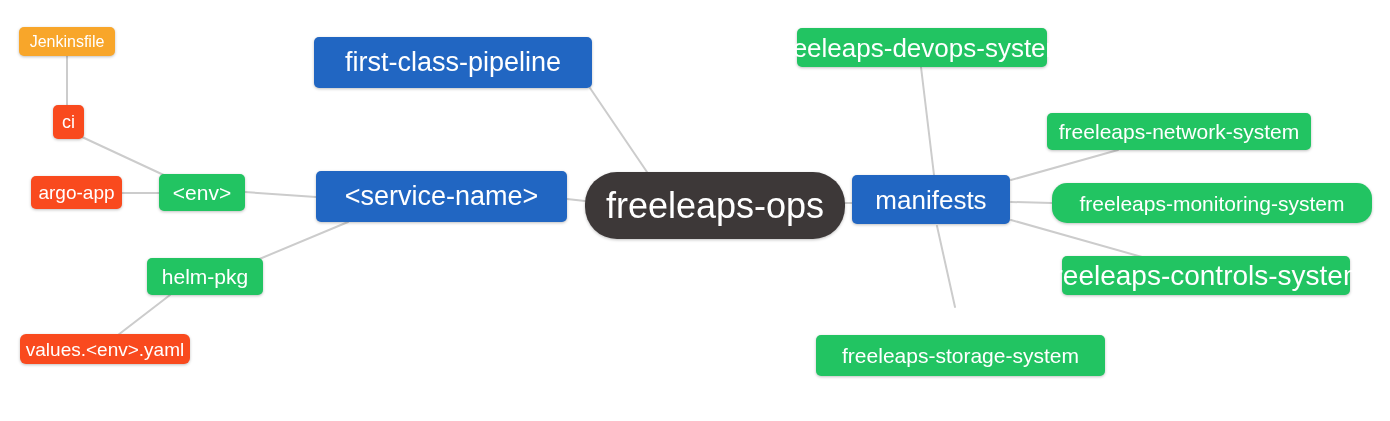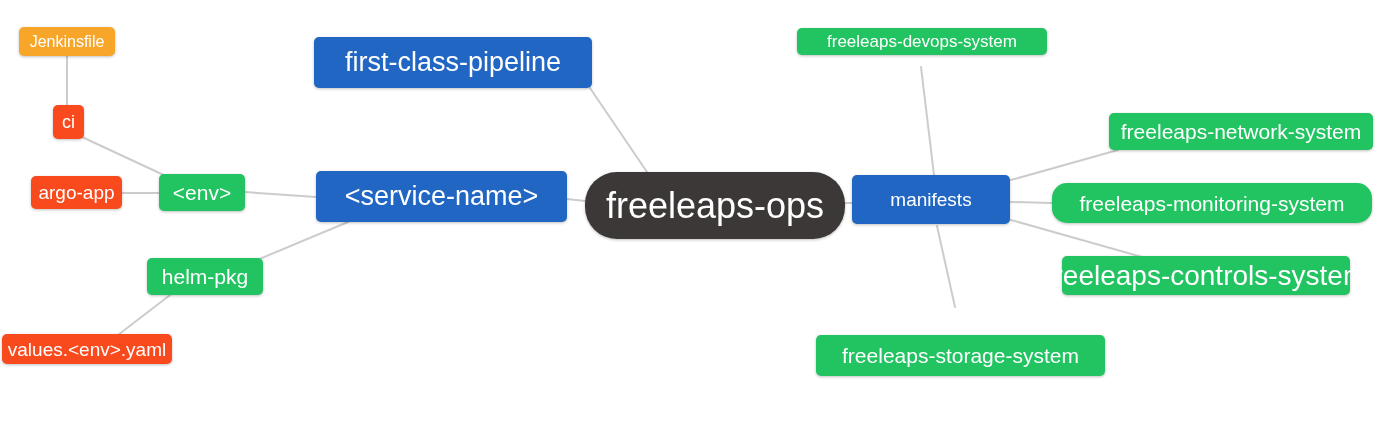--- a/index.html
+++ b/index.html
@@ -82,29 +82,29 @@
   <div class="node red" style="left:31px;  top:176px; width:91px;  height:33px; font-size:19px;text-align:center;">argo-app</div>
 
   <div class="node green" style="left:159px; top:174px; width:86px;  height:37px; font-size:21px;">&lt;env&gt;</div>
 
   <div class="node blue" style="left:314px; top:37px;  width:278px; height:51px; font-size:27px;">first-class-pipeline</div>
 
   <div class="node blue" style="left:316px; top:171px; width:251px; height:51px; font-size:27px;">&lt;service-name&gt;</div>
 
   <div class="node green" style="left:147px; top:258px; width:116px; height:37px; font-size:21px;">helm-pkg</div>
 
-  <div class="node red" style="left:2px;   top:334px; width:170px; height:30px; font-size:19px;">values.&lt;env&gt;.yaml</div>
+  <div class="node red" style="left:20px;   top:334px; width:170px; height:30px; font-size:19px;border-radius:6px;">values.&lt;env&gt;.yaml</div>
 
   <div class="node dark" style="left:585px; top:172px; width:260px; height:67px; font-size:36px;border-radius:32px;">freeleaps-ops</div>
 
-  <div class="node blue" style="left:852px; top:175px; width:158px; height:49px; font-size:19px;">manifests</div>
+  <div class="node blue" style="left:852px; top:175px; width:158px; height:49px; font-size:26px;">manifests</div>
 
-  <div class="node green" style="left:797px; top:28px;  width:250px; height:27px; font-size:17px;">freeleaps-devops-system</div>
+  <div class="node green" style="left:797px; top:28px;  width:250px; height:39px; font-size:26px;">freeleaps-devops-system</div>
 
-  <div class="node green" style="left:1109px;top:113px; width:264px; height:37px; font-size:21px;text-align:center;">freeleaps-network-system</div>
+  <div class="node green" style="left:1047px;top:113px; width:264px; height:37px; font-size:21px;text-align:center;">freeleaps-network-system</div>
 
   <div class="node green" style="left:1052px;top:183px; width:320px; height:40px; font-size:21px;border-radius:15px;">freeleaps-monitoring-system</div>
 
   <div class="node green" style="left:1062px;top:256px; width:288px; height:39px; font-size:28px;">freeleaps-controls-system</div>
 
   <div class="node green" style="left:816px; top:307px; width:289px; height:41px; font-size:21px;margin-top:28px;">freeleaps-storage-system</div>
 
 </div>
 
 </body></html>

